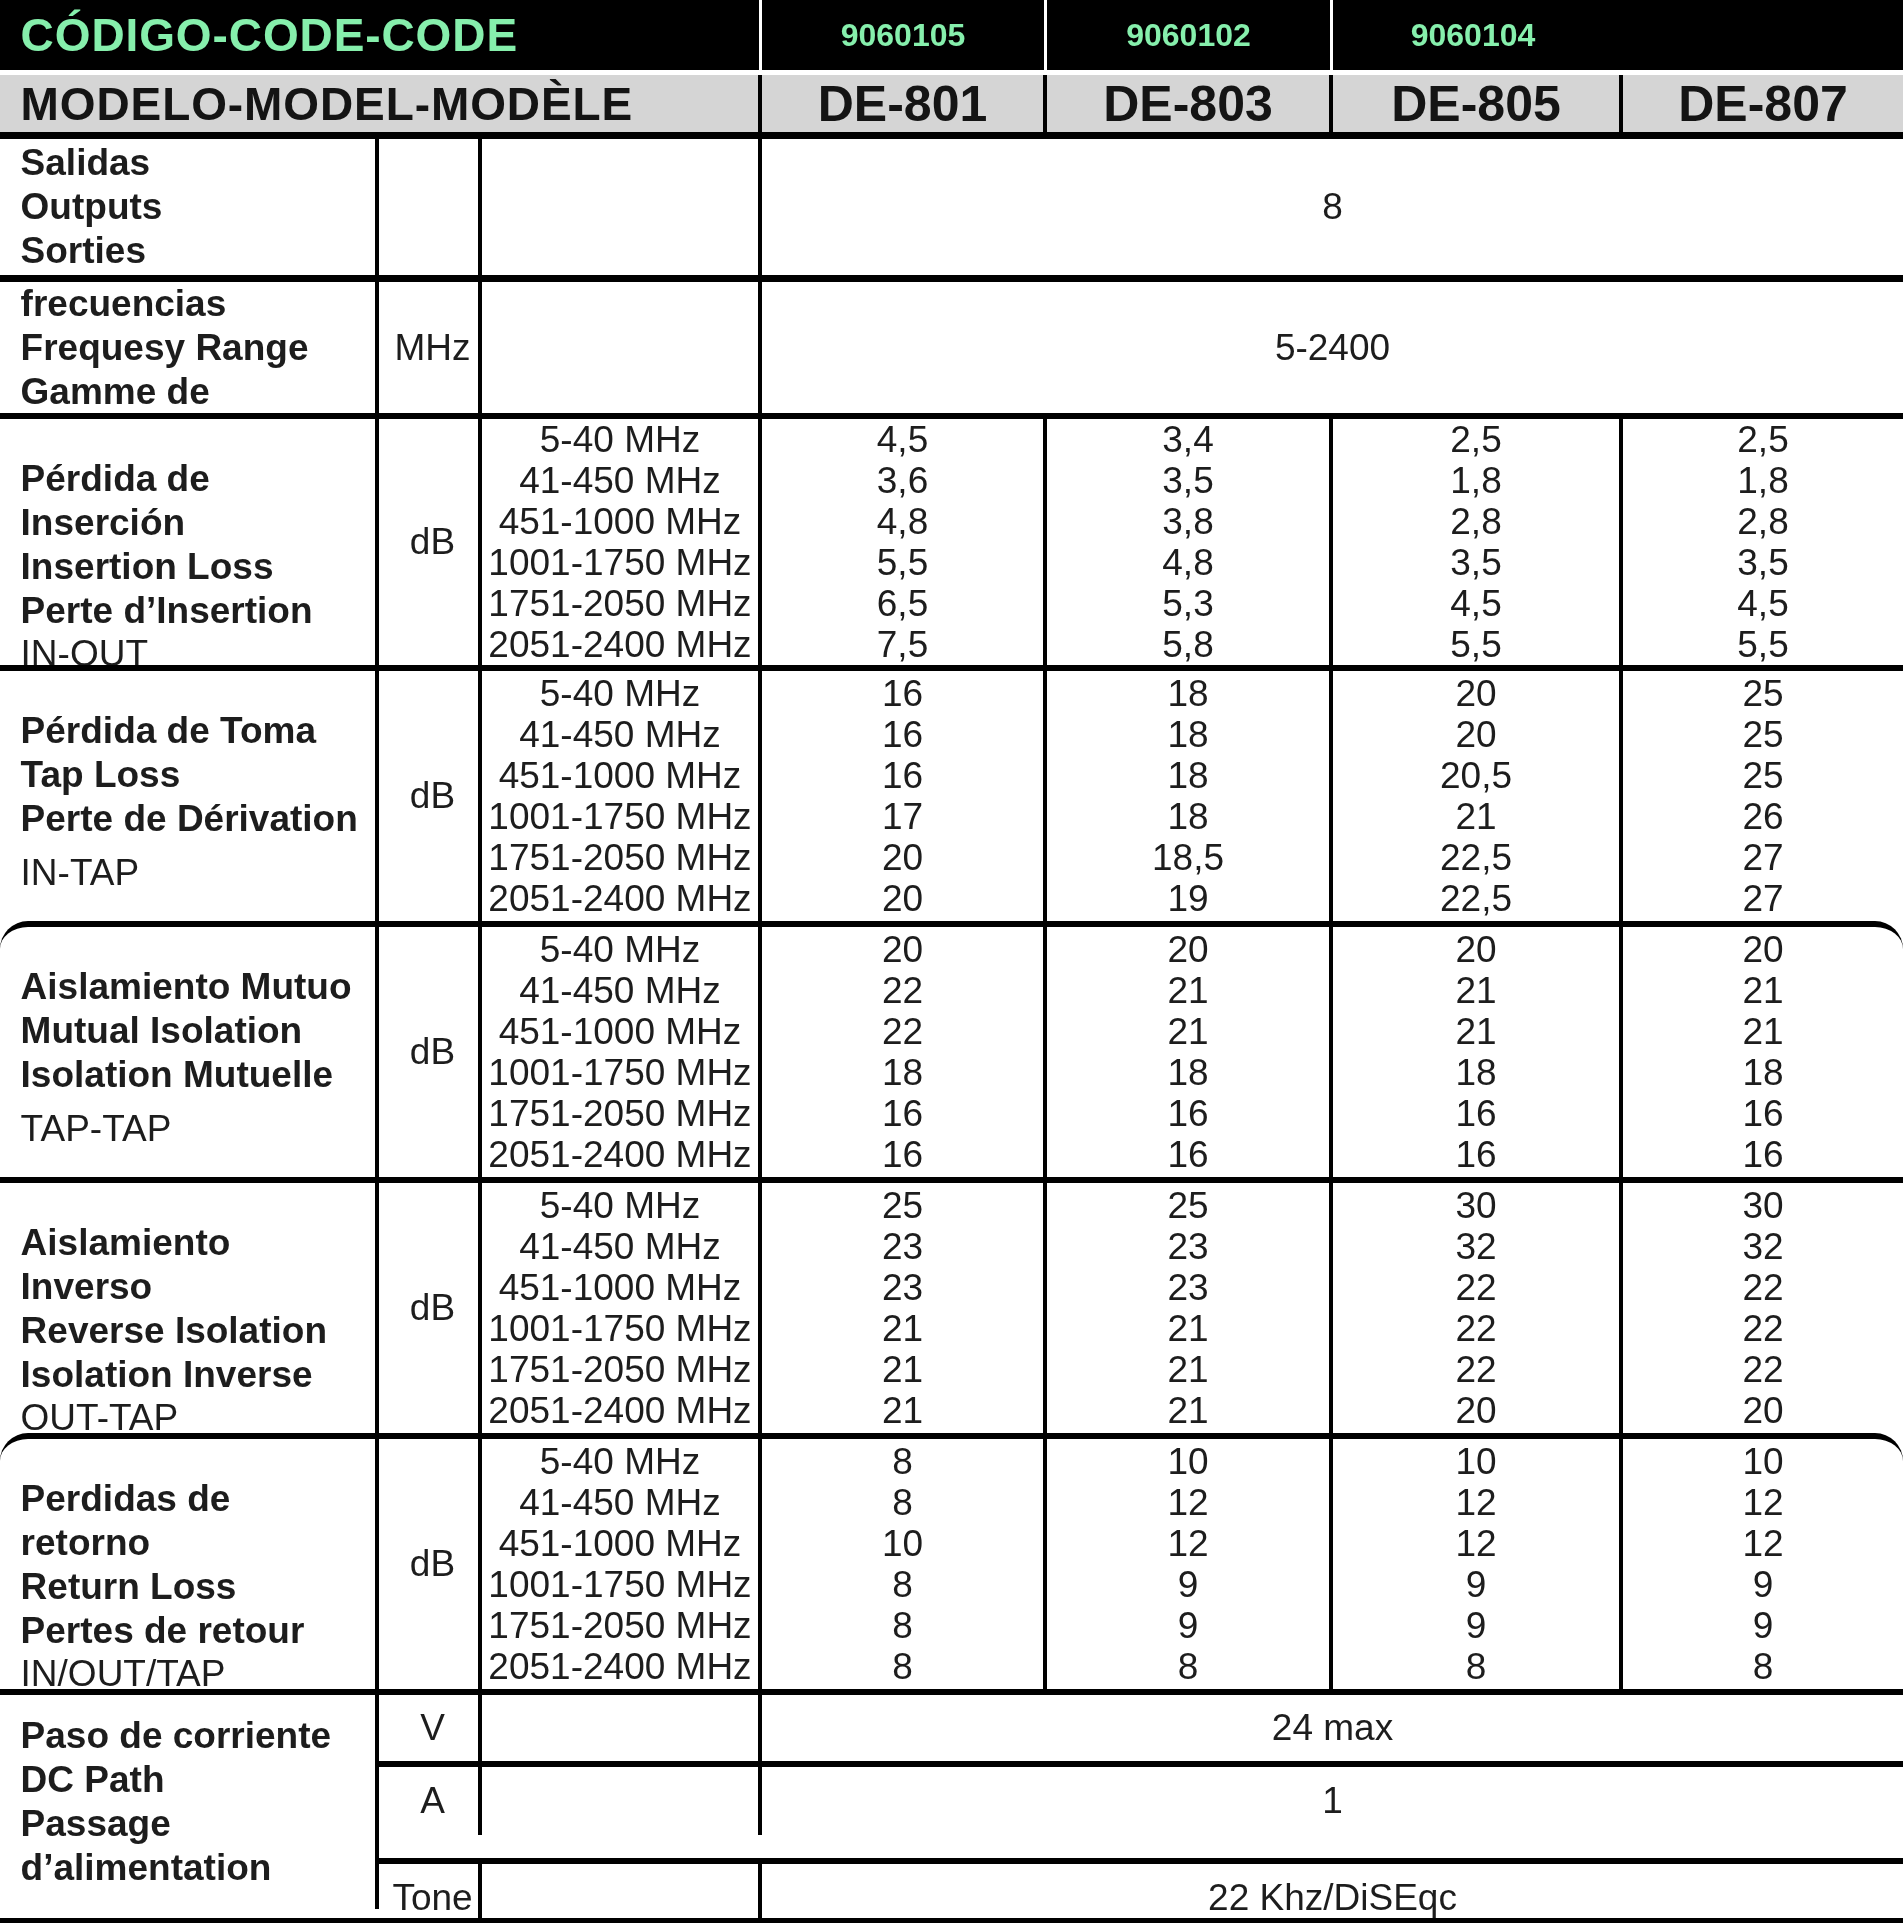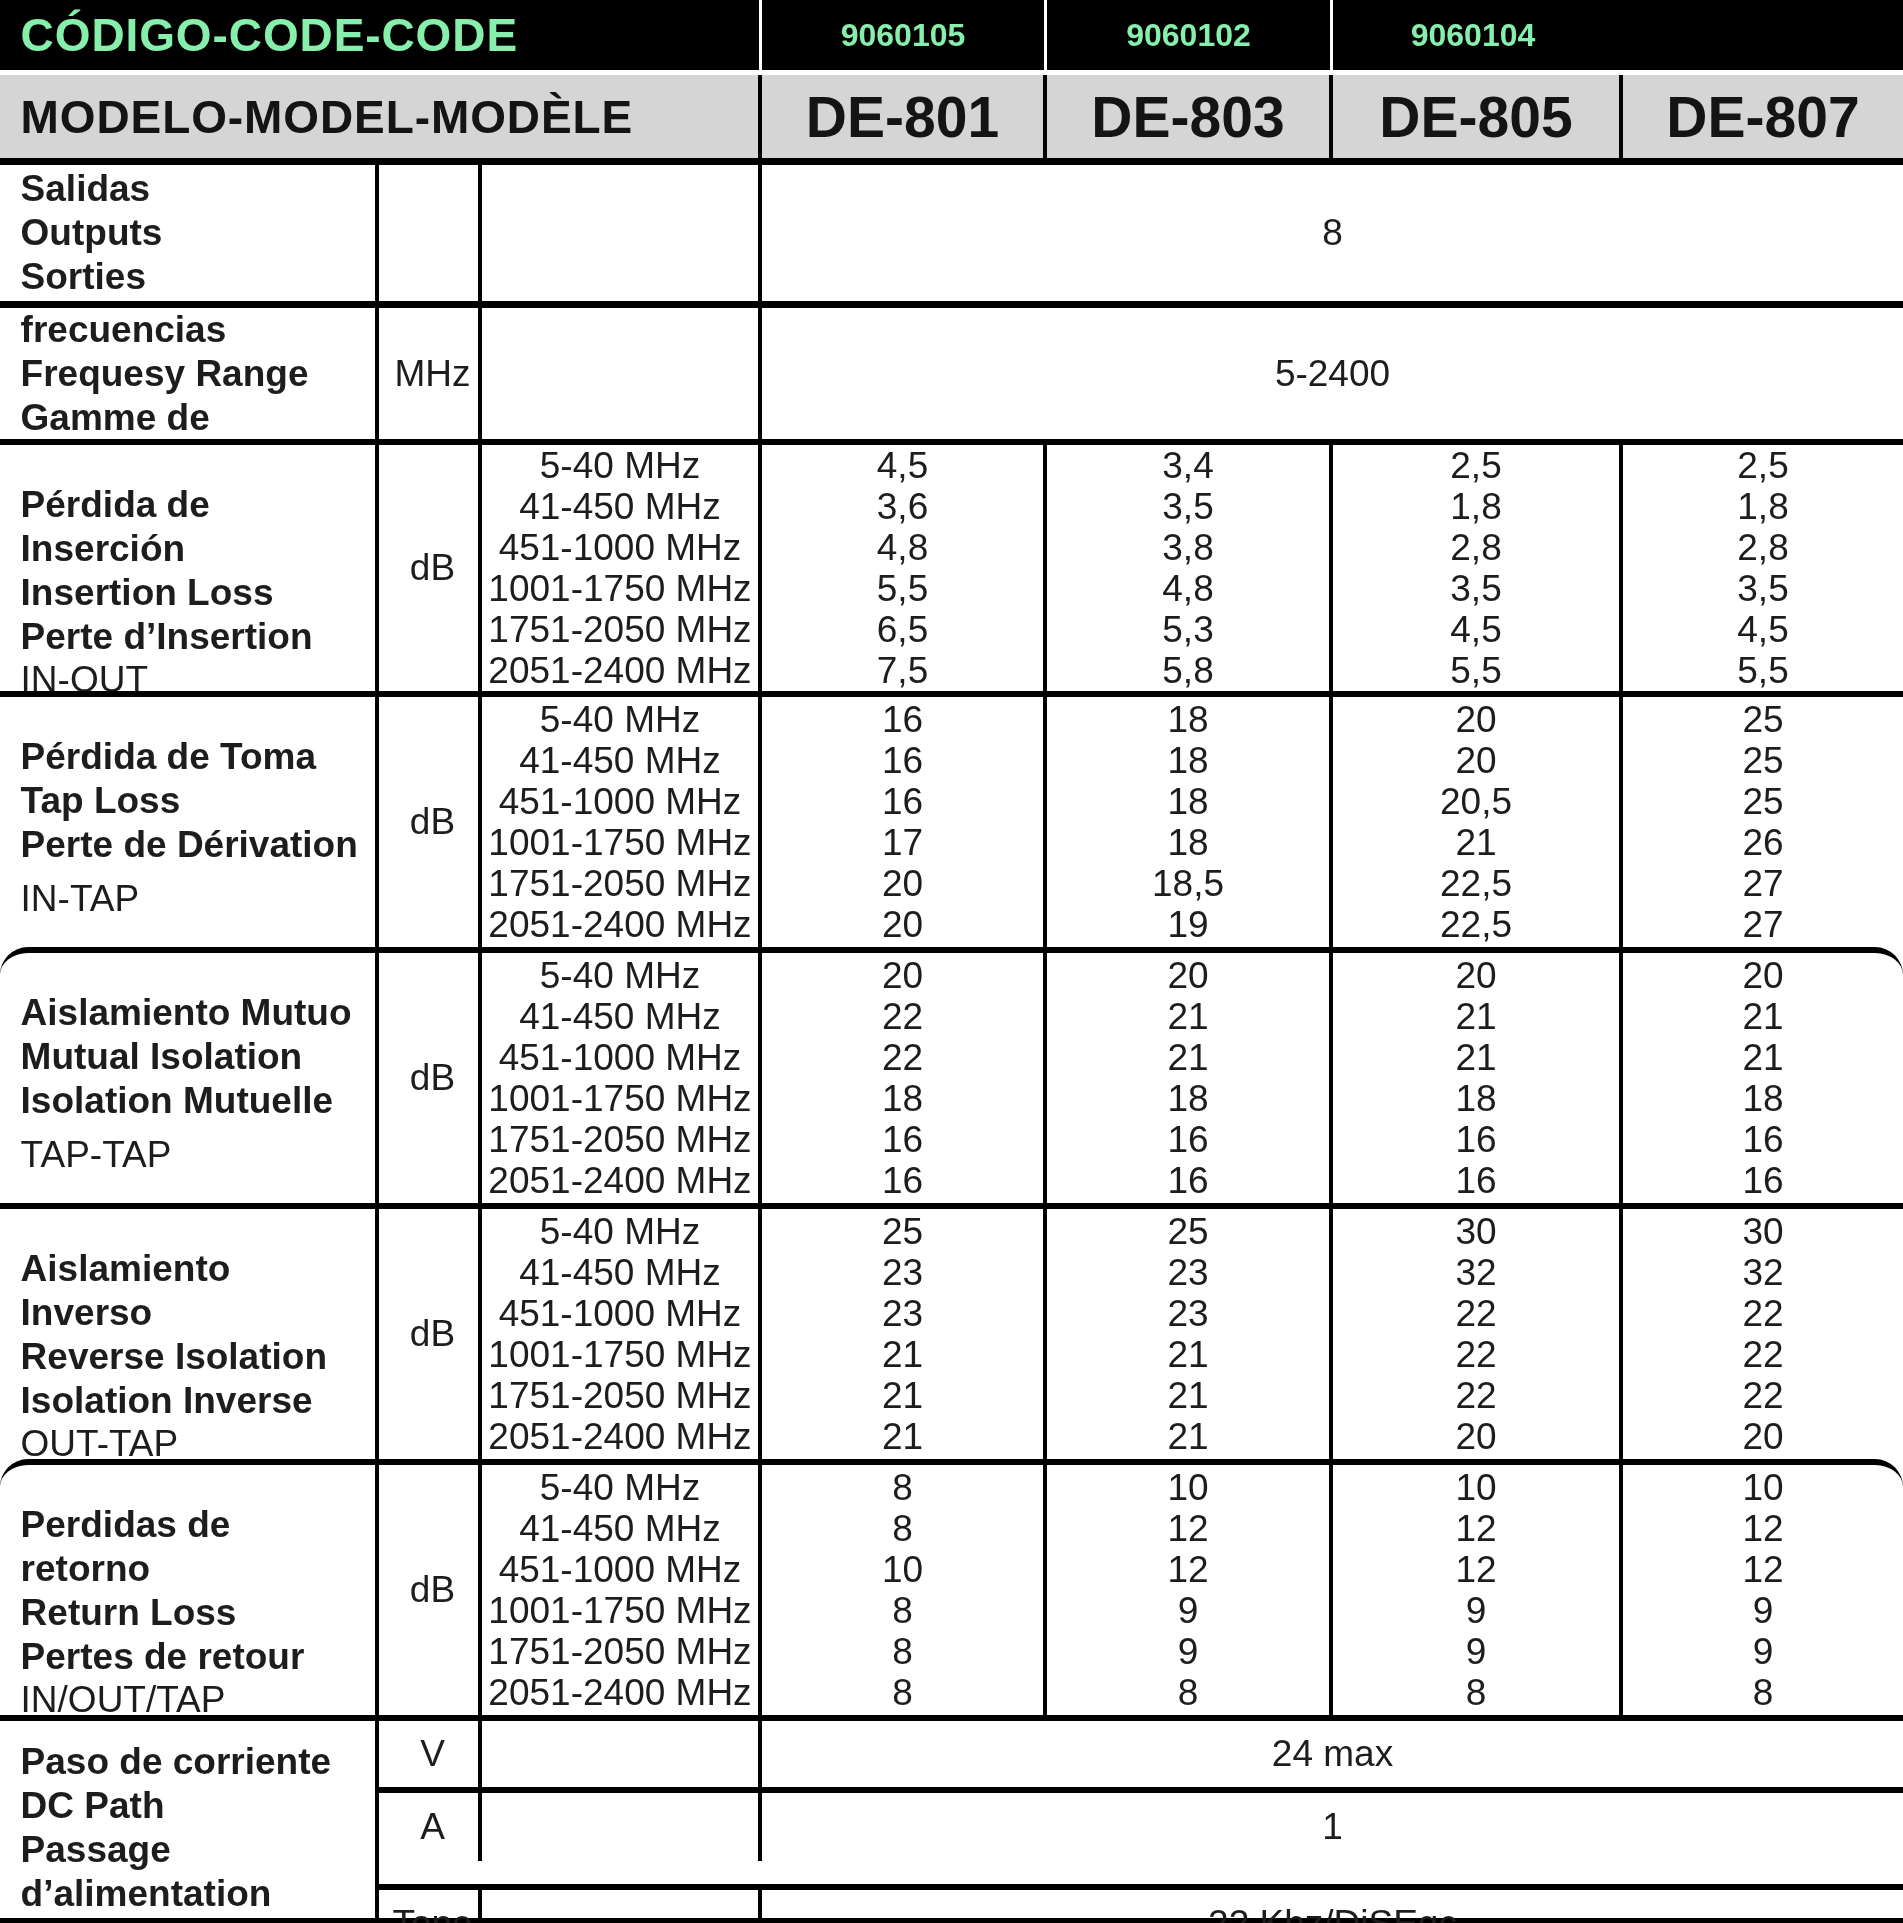--- a/index.html
+++ b/index.html
@@ -39,28 +39,28 @@
     border-bottom:5.2px solid #fff;
   }
   .hdr-black .c-hdrlabel {
     display:flex; align-items:center; padding-left:20.6px;
     font-size:46px; font-weight:700; letter-spacing:0.9px;
   }
   .hdr-code {
     display:flex; align-items:center; justify-content:center;
     font-size:32px; font-weight:700;
   }
-  .hdr-gray { height:83px; background:#d5d5d5; color:#141414; }
+  .hdr-gray { height:57px; background:#d5d5d5; color:#141414; }
   .hdr-gray .c-hdrlabel {
     display:flex; align-items:center; padding-left:20.6px;
     font-size:46px; font-weight:700; letter-spacing:0.9px;
   }
   .hdr-model {
     display:flex; align-items:center; justify-content:center;
-    font-size:57px; font-weight:700;
+    font-size:50px; font-weight:700;
   }
 
   
   .r-salidas { height:143px; border-top:7.7px solid #000; }
   .r-rango   { height:138px; border-top:7.7px solid #000; }
   .r-sec     { border-top:6.9px solid #000; }
   .h293 { height:252px; } .h298 { height:256px; } .h297 { height:256px;border-radius:28px; }
 
   .lbl {
     display:flex; flex-direction:column; justify-content:space-between;

